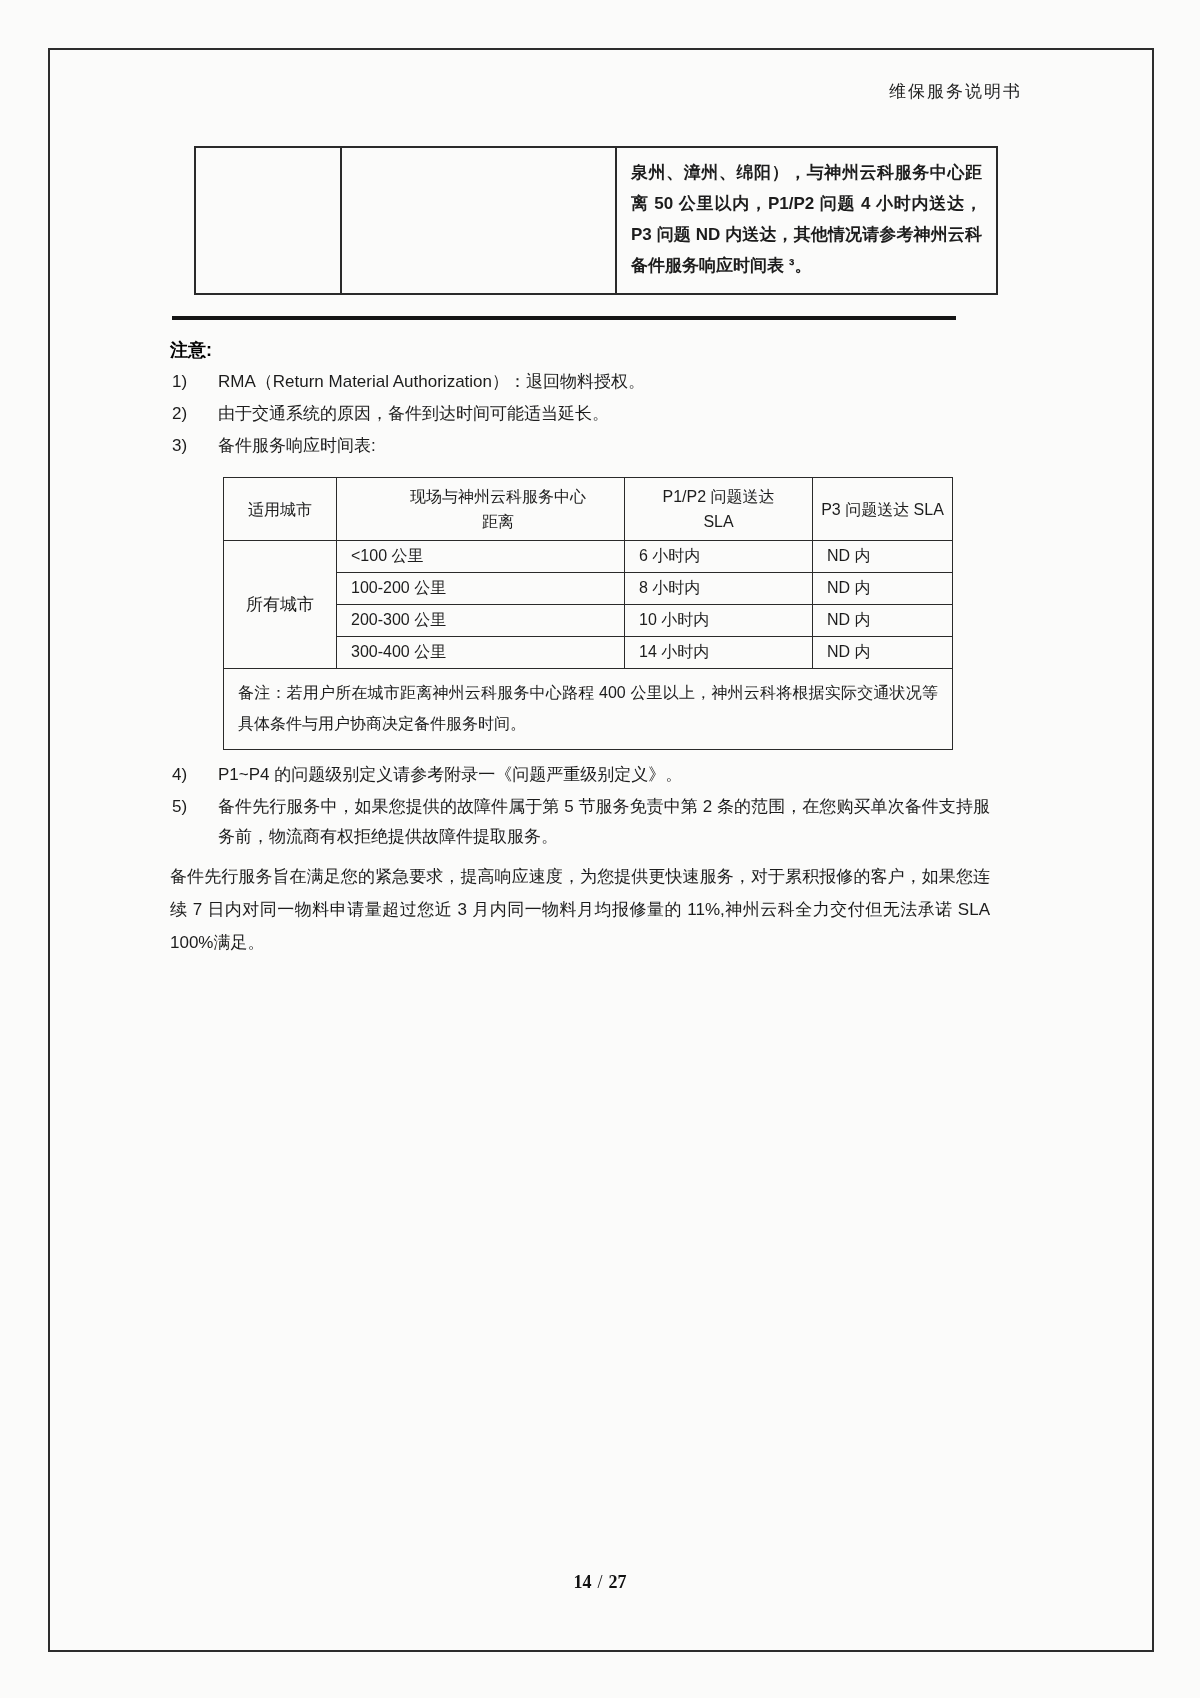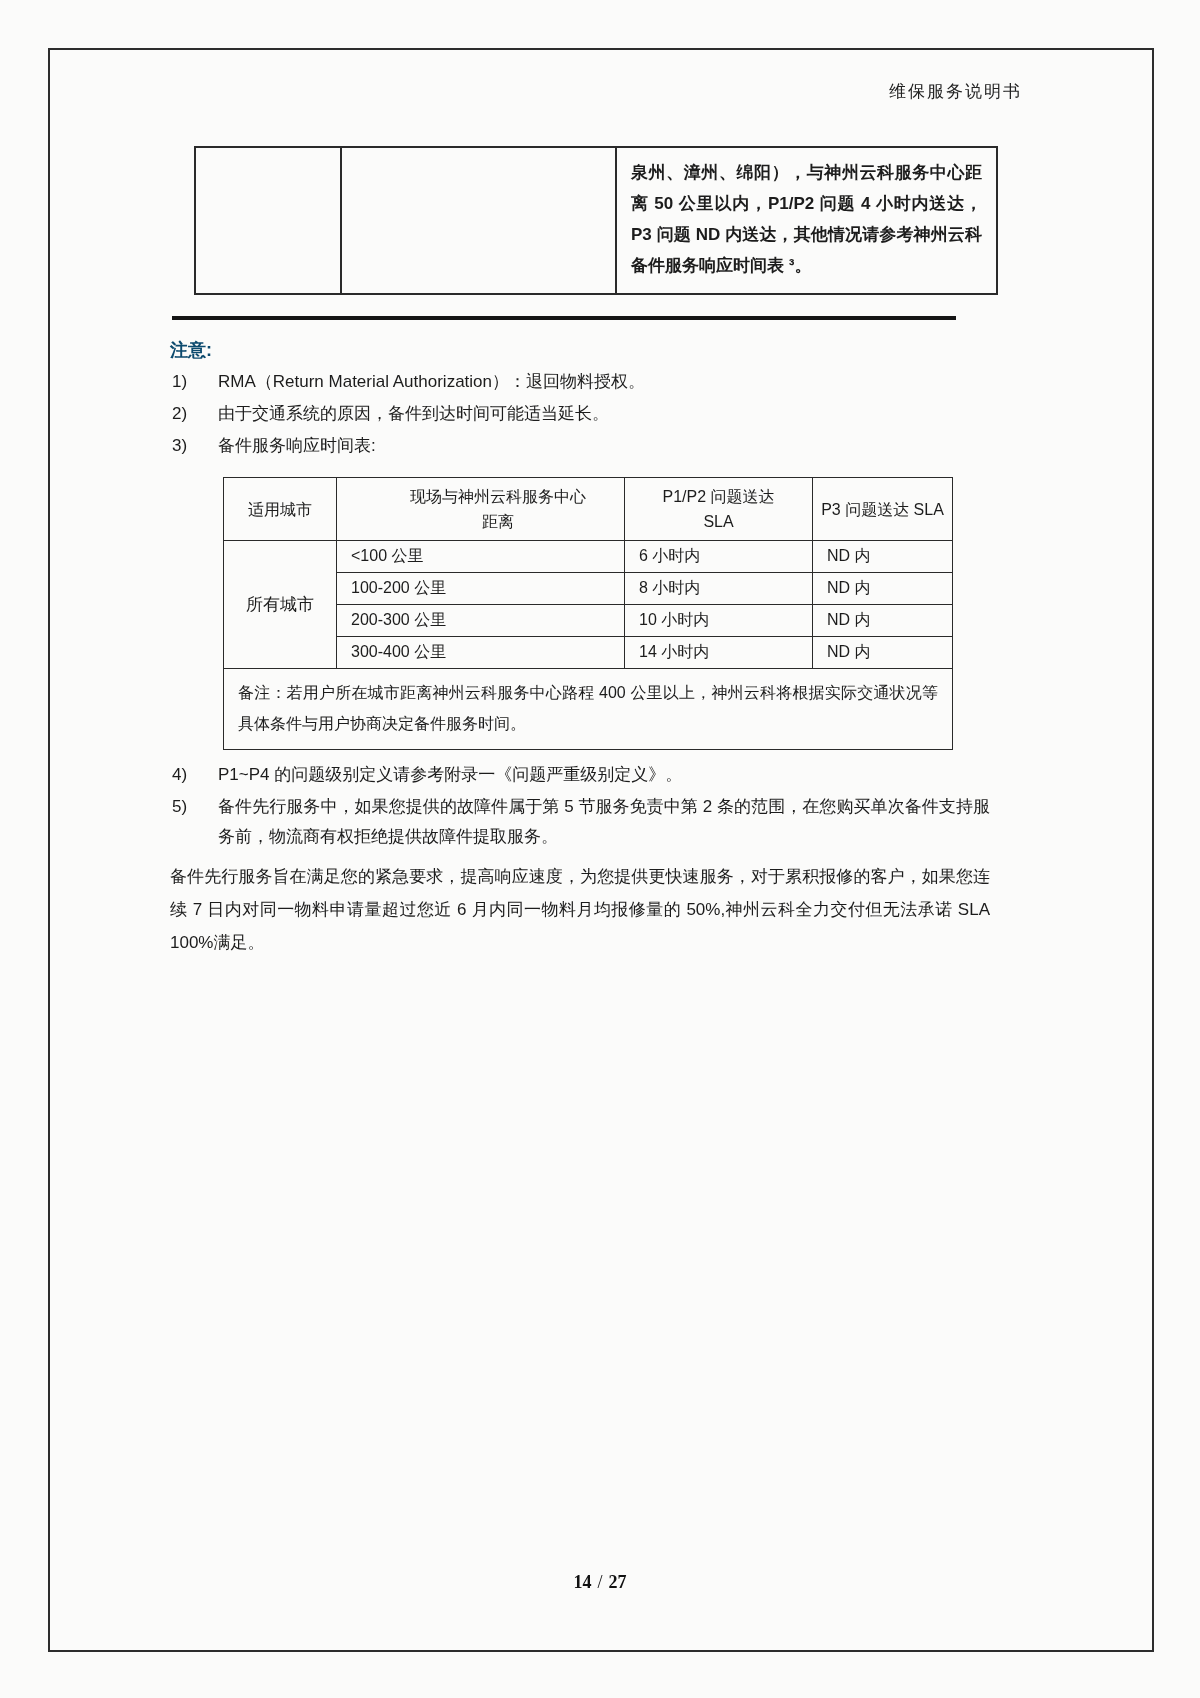--- a/index.html
+++ b/index.html
@@ -28,21 +28,21 @@
   .top-table td{
     border:2px solid #2a2a2a;vertical-align:top;
     font-size:17px;line-height:31px;font-weight:bold;
   }
   .top-table .c1{width:142px;}
   .top-table .c2{width:271px;}
   .top-table .c3{width:351px;text-align:justify;padding:9px 14px 12px 14px;}
   
   .divider{margin-left:2px;margin-top:21px;width:784px;height:4px;background:#151515;}
   
-  .notes-heading{margin-top:15px;font-size:18px;font-weight:bold;line-height:30px;color:#0c4a6e;}
+  .notes-heading{margin-top:15px;font-size:18px;font-weight:bold;line-height:30px;color:#000000;}
   .note-item{display:flex;line-height:30px;font-size:17px;margin-top:2px;}
   .note-num{width:48px;flex:0 0 48px;padding-left:2px;box-sizing:border-box;}
   .note-text{flex:1;text-align:justify;}
   
   .sla-table{margin-left:53px;margin-top:16px;width:682px;table-layout:fixed;}
   .sla-table th,.sla-table td{
     border:1.5px solid #2a2a2a;font-size:16px;font-weight:normal;color:#1c1c1c;
   }
   .sla-table thead th{height:60px;text-align:center;vertical-align:middle;line-height:25px;}
   .sla-table .w1{width:110px;}
@@ -141,19 +141,19 @@
 
   <div class="note-item" style="margin-top:10px;">
     <span class="note-num">4)</span>
     <span class="note-text">P1~P4 的问题级别定义请参考附录一《问题严重级别定义》。</span>
   </div>
   <div class="note-item">
     <span class="note-num">5)</span>
     <span class="note-text">备件先行服务中，如果您提供的故障件属于第 5 节服务免责中第 2 条的范围，在您购买单次备件支持服务前，物流商有权拒绝提供故障件提取服务。</span>
   </div>
 
-  <div class="closing">备件先行服务旨在满足您的紧急要求，提高响应速度，为您提供更快速服务，对于累积报修的客户，如果您连续 7 日内对同一物料申请量超过您近 6 月内同一物料月均报修量的 50%,神州云科全力交付但无法承诺 SLA 100%满足。</div>
+  <div class="closing">备件先行服务旨在满足您的紧急要求，提高响应速度，为您提供更快速服务，对于累积报修的客户，如果您连续 7 日内对同一物料申请量超过您近 3 月内同一物料月均报修量的 11%,神州云科全力交付但无法承诺 SLA 100%满足。</div>
 
 </div>
 
 <div class="doc-footer">
   <span class="num">14</span><span class="sep">/</span><span class="num">27</span>
 </div>
 
 </body></html>

